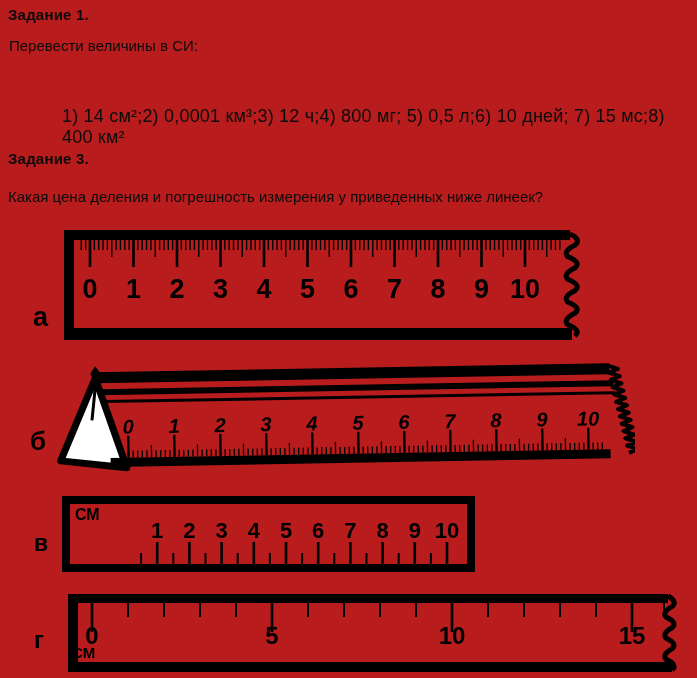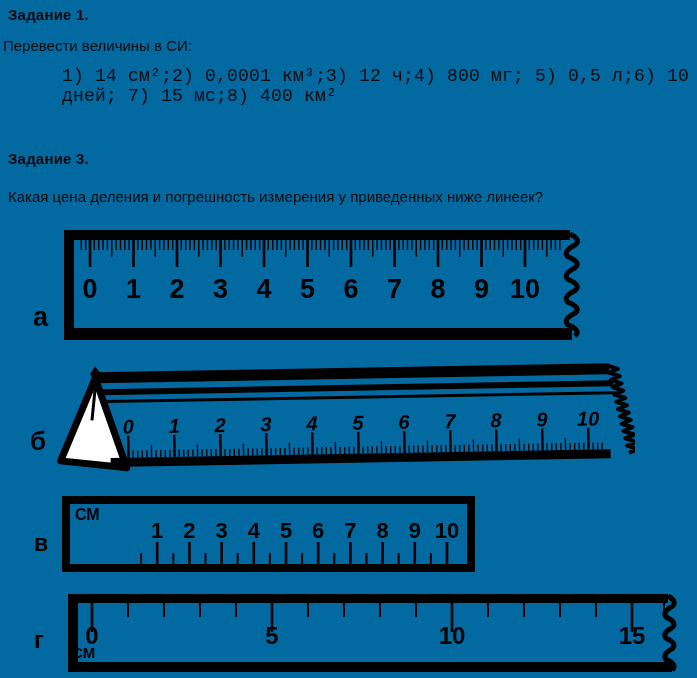--- a/index.html
+++ b/index.html
@@ -1,31 +1,31 @@
 <!DOCTYPE html>
 <html><head>
 <meta charset="utf-8">
 <style>
   html,body{margin:0;padding:0;background:#fff;}
-  .page{position:relative;width:697px;height:678px;background:#0369a1;overflow:hidden;
+  .page{position:relative;width:697px;height:678px;background:#b91c1c;overflow:hidden;
         font-family:"Liberation Sans",sans-serif;color:#0b0b0b;}
   .t-title{position:absolute;font-size:15px;font-weight:bold;letter-spacing:.2px;}
   .t-line{position:absolute;font-size:15px;}
-  .t-items{position:absolute;font-family:Liberation Mono, monospace;font-size:18px;letter-spacing:.2px;}
+  .t-items{position:absolute;font-family:Liberation Sans, sans-serif;font-size:18px;letter-spacing:.2px;margin-top:40px;}
   .ruler-label{position:absolute;font-weight:bold;color:#000;}
   .fig{position:absolute;}
   svg text{user-select:none;}
 </style>
 </head>
 <body>
 
 <div class="page">
 
   <div class="t-title" style="left:8px;top:6px;">Задание 1.</div>
-  <div class="t-line" style="left:3px;top:37px;">Перевести величины в СИ:</div>
+  <div class="t-line" style="left:9px;top:37px;">Перевести величины в СИ:</div>
   <div class="t-items" style="left:62px;top:66px;">1) 14 см²;2) 0,0001 км³;3) 12 ч;4) 800 мг; 5) 0,5 л;6) 10 дней; 7) 15 мс;8) 400 км²</div>
 
   <div class="t-title" style="left:8px;top:150px;">Задание 3.</div>
   <div class="t-line" style="left:8px;top:188px;text-align:center;">Какая цена деления и погрешность измерения у приведенных ниже линеек?</div>
 
   <div class="ruler-label" style="left:33px;top:302px;font-size:27px;">а</div>
   <svg class="fig" style="left:58px;top:226px;" width="540" height="120" viewBox="0 0 540 120">
       <rect x="6" y="4" width="10" height="110" fill="#000000"></rect>
       <rect x="6" y="4" width="506" height="10" fill="#000000"></rect>
       <rect x="6" y="102" width="508" height="12" fill="#000000"></rect>

